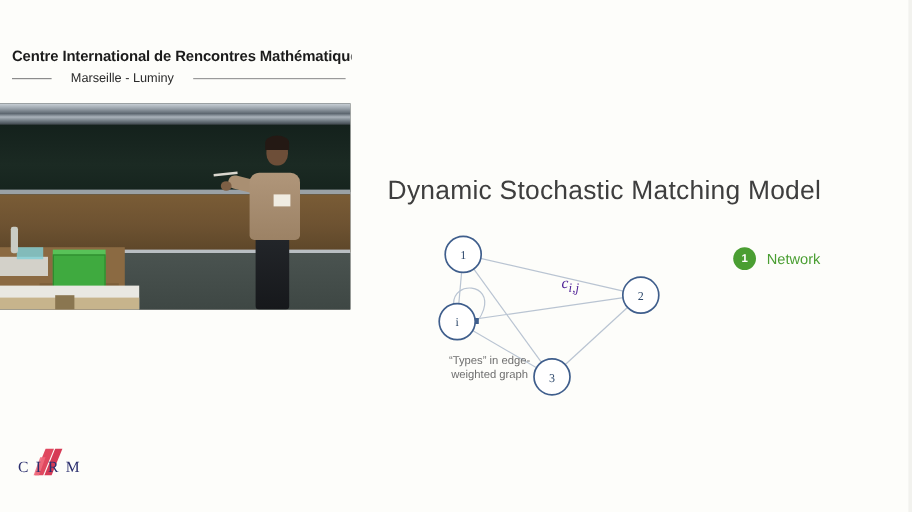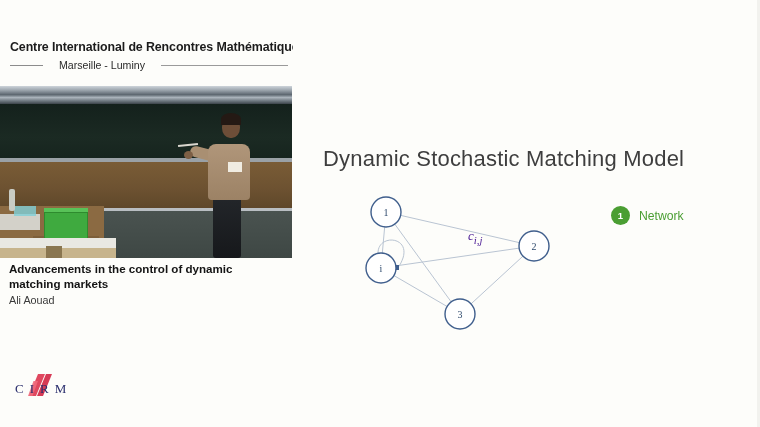--- a/index.html
+++ b/index.html
@@ -141,27 +141,20 @@
     <div class="v-stick"></div>
     <div class="v-person-arm"></div>
     <div class="v-person-hand"></div>
     <div class="v-person-legs"></div>
     <div class="v-person-body"></div>
     <div class="v-badge"></div>
     <div class="v-person-head"></div>
     <div class="v-person-hair"></div>
   </div>
 
-  <div class="talk">
-    <div class="talk-title">
-      <span>Advancements in the control of dynamic</span><br>
-      <span>matching markets</span>
-    </div>
-    <div class="talk-author">Ali Aouad</div>
-  </div>
 
   <div class="logo">
     <svg width="70" height="26" viewBox="0 0 70 26">
       <g>
         <path d="M24 2 L31 2 L22 24 L15 24 Z" fill="#e0485f"></path>
         <path d="M32 2 L38 2 L29 24 L23 24 Z" fill="#d63a55"></path>
         <path d="M19.5 9 L24 9 L18.5 24 L14 24 Z" fill="#f06a7c" opacity=".9"></path>
       </g>
       <text x="1" y="21" font-family="Liberation Serif, serif" font-size="13" fill="#2b2f6e" letter-spacing="1.4">C I R M</text>
     </svg>
@@ -200,20 +193,24 @@
           <g>
             <circle cx="33" cy="84" r="15" fill="#ffffff" stroke="#3f5e8c" stroke-width="1.4"></circle>
             <text class="node-text" x="33" y="88" text-anchor="middle">i</text>
           </g>
         </g>
       </svg>
     </div>
 
     <div class="cij"><span>c</span><sub>i,j</sub></div>
 
+    <div class="caption">
+      <span>“Types” in edge-</span>
+      <span>weighted graph</span>
+    </div>
 
     <div class="legend">
       <span class="legend-dot" style="background:#4a9e32">1</span>
       <span class="legend-label">Network</span>
     </div>
   </div>
 
   <div class="scrollbar"></div>
 </div>
 

